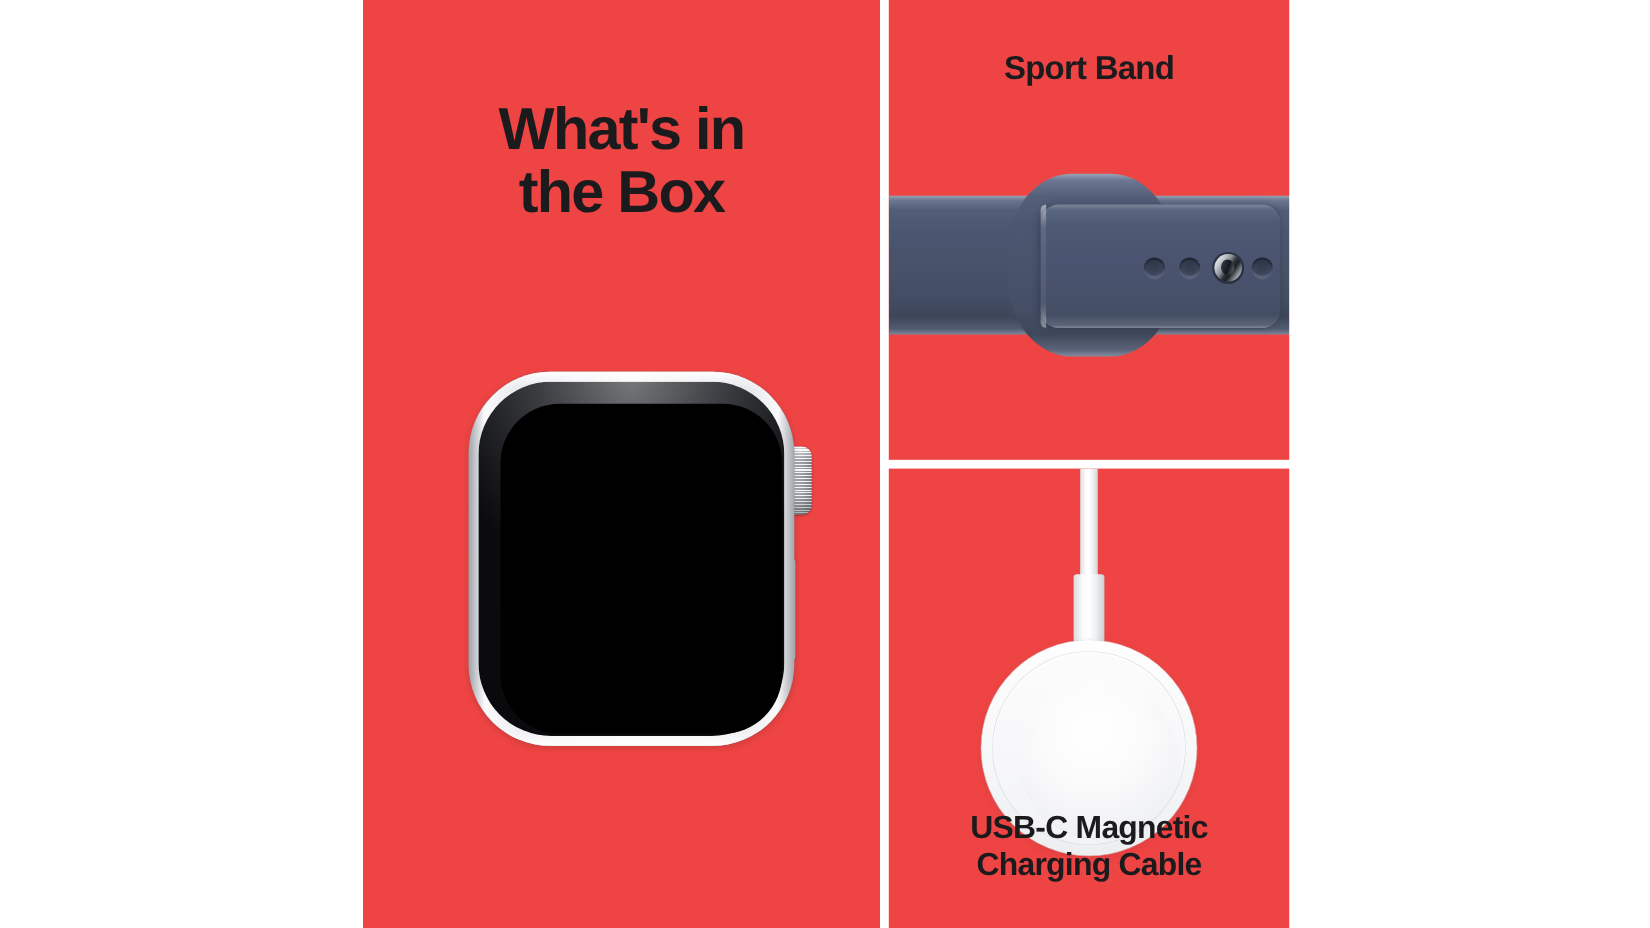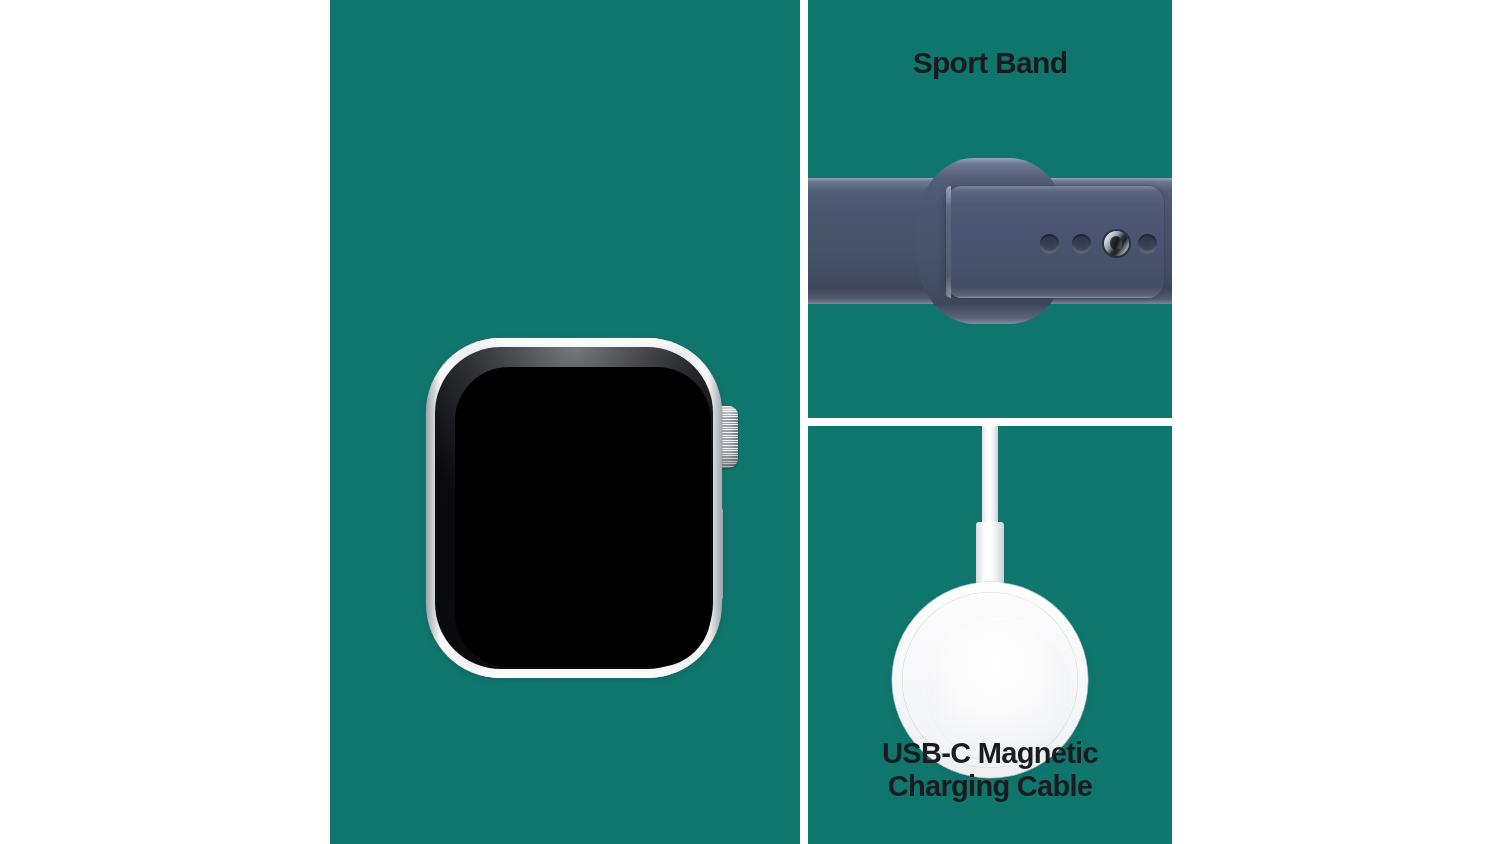--- a/index.html
+++ b/index.html
@@ -17,21 +17,21 @@
   #stage {
     position: relative;
     width: 1500px;
     height: 844px;
     background: #ffffff;
   }
 
   
   .panel {
     position: absolute;
-    background: #0f766e;
+    background: #ef4444;
     overflow: hidden;
   }
 
   #panel-left {
     left: 330px;
     top: 0;
     width: 470px;
     height: 844px;
   }
 
@@ -428,20 +428,22 @@
       0 1px 2px rgba(0,0,0,0.05);
   }
 </style>
 </head>
 <body>
 
 <div id="stage">
 
   <div class="panel" id="panel-left">
 
+    <div class="headline" id="whats-in-box-title">What's in
+the Box</div>
 
     <div id="watch">
 
       <div id="digital-crown"></div>
       <div id="side-button"></div>
 
       <div id="watch-case">
         <div id="watch-bezel">
           <div id="watch-display"></div>
         </div>

